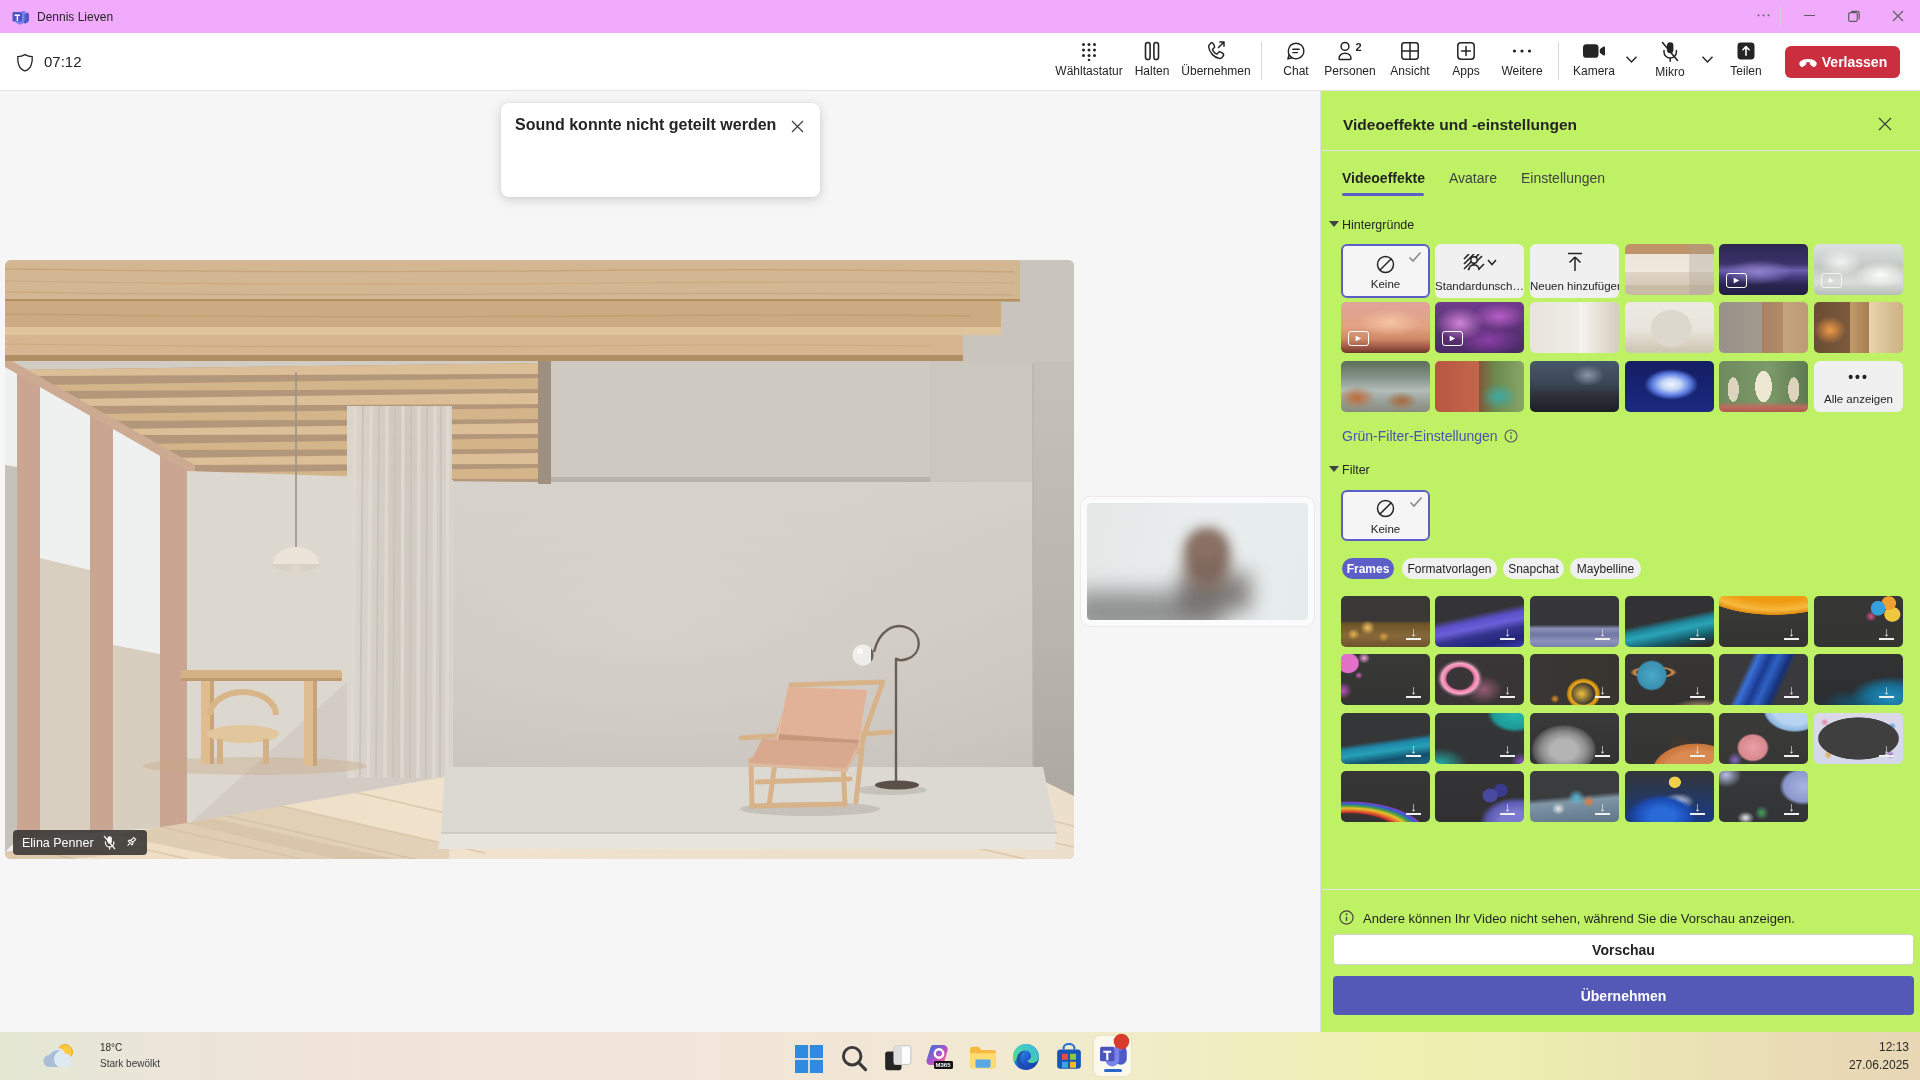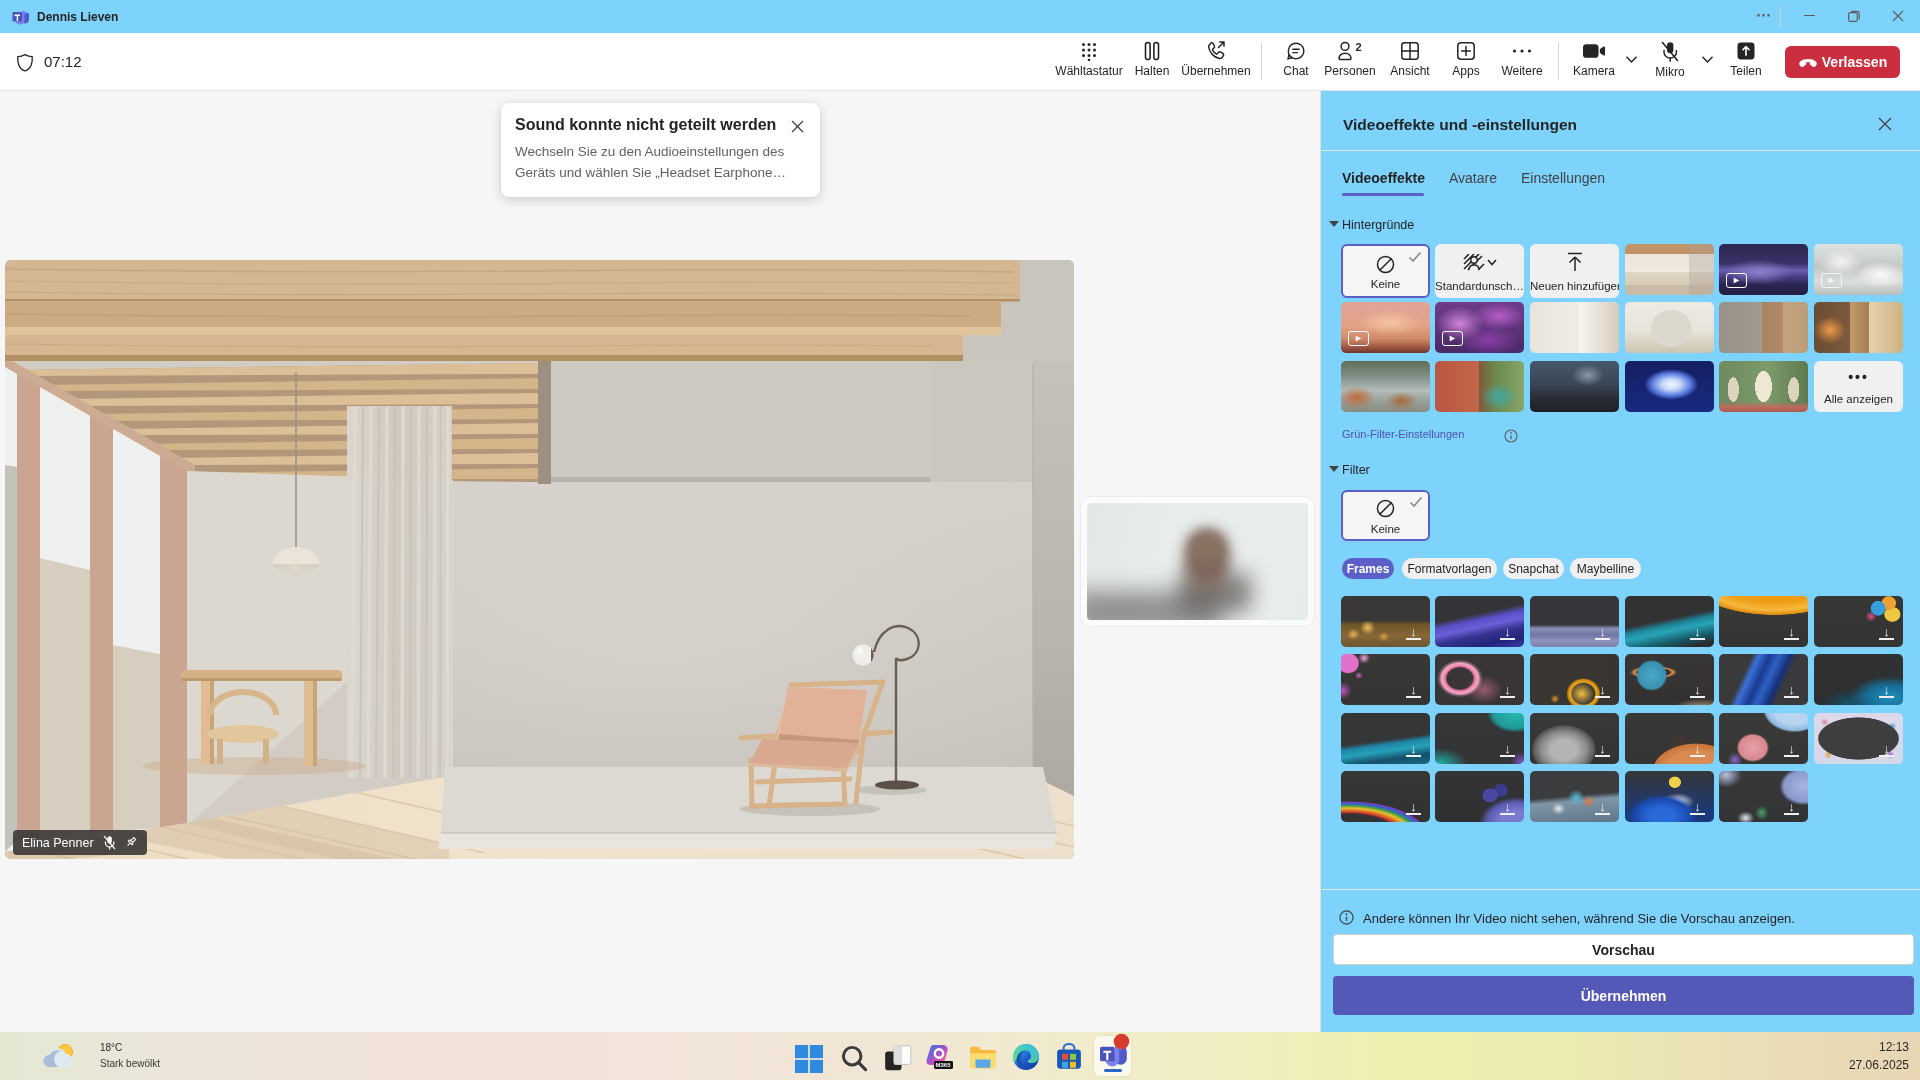--- a/index.html
+++ b/index.html
@@ -1,21 +1,21 @@
 <!DOCTYPE html>
 <html lang="de"><head>
 <meta charset="utf-8">
 <title>Dennis Lieven</title>
 <style>
   * { margin:0; padding:0; box-sizing:border-box; }
   html,body { width:1920px; height:1080px; overflow:hidden; background:#f6f6f6;
     font-family:"Liberation Sans", sans-serif; }
   .ab { position:absolute; }
   
-  #titlebar { left:0; top:0; width:1920px; height:33px; background:#7dd3fc;font-weight:bold; }
+  #titlebar { left:0; top:0; width:1920px; height:33px; background:#f0abfc; }
   #titlebar .tname { left:37px; top:10px; font-size:12px; color:#242424; }
   
   #toolbar { left:0; top:33px; width:1920px; height:58px; background:#fff;
     border-bottom:1px solid #e3e3e3; }
   .tbtn { position:absolute; top:8px; width:76px; height:44px; text-align:center; color:#242424; }
   .tbtn svg { display:block; margin:0 auto; }
   .tbtn .lbl { font-size:12px; margin-top:3px; color:#242424; white-space:nowrap; }
   .vsep { position:absolute; top:9px; width:1px; height:38px; background:#d9d9d9; }
   #btn-leave { position:absolute; left:1785px; top:13px; width:115px; height:32px;
     background:#cb2e3e; border-radius:6px; color:#fff; font-size:14px; font-weight:bold;
@@ -29,21 +29,21 @@
   #toast { left:501px; top:12px; width:319px; height:94px; background:#fff; border-radius:8px;
     box-shadow:0 3px 12px rgba(0,0,0,.16), 0 0 2px rgba(0,0,0,.08); }
   #toast .tt { left:14px; top:13px; font-size:16px; font-weight:bold; color:#242424; }
   #toast .bd { left:14px; top:38px; width:296px; font-size:13.5px; color:#616161; line-height:21px; }
   
   #selfview { left:1080px; top:405px; width:235px; height:131px; background:#fbfbfb;
     border:1px solid #ece9ef; border-radius:10px; }
   #selfimg { left:6px; top:6px; width:221px; height:117px; border-radius:4px; overflow:hidden;
     background:linear-gradient(105deg,#e3e7e6 0%,#e9eded 45%,#e6ecec 100%); }
   
-  #panel { left:1320px; top:91px; width:600px; height:941px; background:#7dd3fc;
+  #panel { left:1320px; top:91px; width:600px; height:941px; background:#bef264;
     border-left:1px solid #e0e0e0; }
   .ptitle { left:22px; top:25px; font-size:15.5px; font-weight:bold; color:#242424; }
   .pdivider { left:1px; top:59px; width:599px; height:1px; background:#e5e5e5; }
   .tab { position:absolute; top:79px; font-size:14px; color:#424242; }
   .tabunder { left:21px; top:102px; width:82px; height:3px; background:#5b5fc7; border-radius:2px; }
   .sechead { position:absolute; font-size:12.5px; color:#242424; font-weight:bold; }
   .caret { position:absolute; width:0; height:0; border-left:5px solid transparent;
     border-right:5px solid transparent; border-top:6px solid #424242; }
   .tile { position:absolute; width:89px; height:51px; border-radius:5px; overflow:hidden; }
   .gtile { position:absolute; width:89px; height:54px; border-radius:6px; background:#f0f0f0;
@@ -408,21 +408,20 @@
       <g transform="rotate(45 8 7)">
         <path d="M5.6 1.5 h4.8 M6.3 1.5 v5.2 m3.4 -5.2 v5.2 M4.6 9.3 c0 -1.6 1.2 -2.6 1.7 -2.6 h3.4 c.5 0 1.7 1 1.7 2.6 z M8 9.3 v4.6" stroke-linejoin="round"></path>
       </g>
     </svg>
   </div>
   <div class="ab" id="toast">
     <div class="ab tt">Sound konnte nicht geteilt werden</div>
     <svg class="ab" style="left:290px;top:17px" width="13" height="13" viewBox="0 0 13 13">
       <path d="M1 1 L12 12 M12 1 L1 12" stroke="#424242" stroke-width="1.3"></path>
     </svg>
-    <div class="ab bd">Wechseln Sie zu den Audioeinstellungen des Geräts und wählen Sie „Headset Earphone…</div>
   </div>
   <div class="ab" id="selfview">
     <div class="ab" id="selfimg">
       <div class="ab" style="left:-14px;top:88px;width:150px;height:42px;background:#737373;filter:blur(11px);opacity:.75"></div>
       <div class="ab" style="left:92px;top:70px;width:72px;height:38px;background:#5d5652;filter:blur(10px);opacity:.7"></div>
       <div class="ab" style="left:97px;top:26px;width:46px;height:60px;background:#7e675c;border-radius:45%;filter:blur(7px)"></div>
       <div class="ab" style="left:104px;top:30px;width:32px;height:28px;background:#8a7263;border-radius:50%;filter:blur(6px)"></div>
     </div>
   </div>
 </div>
@@ -493,21 +492,21 @@
   <div class="tile" style="left:20px;top:270px;background:radial-gradient(32% 35% at 18% 72%,#c06a38 0%,rgba(0,0,0,0) 65%),radial-gradient(28% 28% at 68% 78%,#a8683a 0%,rgba(0,0,0,0) 65%),linear-gradient(180deg,#5e6e56 0%,#84928a 32%,#b2bcb8 58%,#98a29b 78%,#8a8a7e 100%)"></div>
   <div class="tile" style="left:114px;top:270px;background:radial-gradient(35% 45% at 72% 70%,#3fa8a4 0%,rgba(0,0,0,0) 60%),linear-gradient(90deg,#b95642 0%,#c2674a 50%,#7e5a3c 50%,#6d8a4e 68%,#87a668 100%)"></div>
   <div class="tile" style="left:209px;top:270px;background:radial-gradient(30% 35% at 65% 28%,#8a97a4 0%,rgba(0,0,0,0) 60%),linear-gradient(180deg,#47586a 0%,#3a4656 45%,#2c2f38 70%,#1d1f26 100%)"></div>
   <div class="tile" style="left:304px;top:270px;background:radial-gradient(42% 42% at 52% 46%,#f2f7ff 0%,#c2d4f6 26%,#5a7ae0 52%,rgba(0,0,0,0) 72%),linear-gradient(180deg,#141e62 0%,#1a2a80 100%)"></div>
   <div class="tile" style="left:398px;top:270px;background:linear-gradient(180deg,rgba(0,0,0,0) 0%,rgba(0,0,0,0) 80%,rgba(196,104,92,.9) 90%,#b05a50 100%),radial-gradient(13% 42% at 50% 50%,#eee8d2 0%,#eee8d2 72%,rgba(0,0,0,0) 73%),radial-gradient(9% 34% at 16% 56%,#dcd4bc 0%,#dcd4bc 70%,rgba(0,0,0,0) 71%),radial-gradient(9% 34% at 84% 56%,#dcd4bc 0%,#dcd4bc 70%,rgba(0,0,0,0) 71%),linear-gradient(90deg,#6e8a5e 0%,#7d9a6a 55%,#5e7a50 100%)"></div>
   <div class="gtile" style="left:493px;top:270px;height:51px">
     <div style="margin-top:12px;font-size:14px;letter-spacing:2px;font-weight:bold;color:#242424;line-height:8px">•••</div>
     <div class="glbl" style="bottom:7px">Alle anzeigen</div>
   </div>
 
-  <div class="ab" style="left:21px;top:337px;font-size:11px;color:#4f52b2">Grün-Filter-Einstellungen</div>
+  <div class="ab" style="left:21px;top:337px;font-size:14px;color:#4f52b2">Grün-Filter-Einstellungen</div>
   <svg class="ab" style="left:183px;top:338px" width="14" height="14" viewBox="0 0 14 14">
     <circle cx="7" cy="7" r="6" fill="none" stroke="#616161" stroke-width="1.2"></circle>
     <path d="M7 6.2 v4" stroke="#616161" stroke-width="1.3"></path>
       <circle cx="7" cy="3.9" r=".9" fill="#616161"></circle>
   </svg>
 
   <div class="caret" style="left:8px;top:375px"></div>
   <div class="sechead" style="left:21px;top:372px;font-weight:normal">Filter</div>
   <div class="gtile" style="left:20px;top:399px;height:51px;border:2px solid #5b5fc7;background:#f5f5f5">
     <svg style="margin-top:7px" width="19" height="19" viewBox="0 0 19 19">

